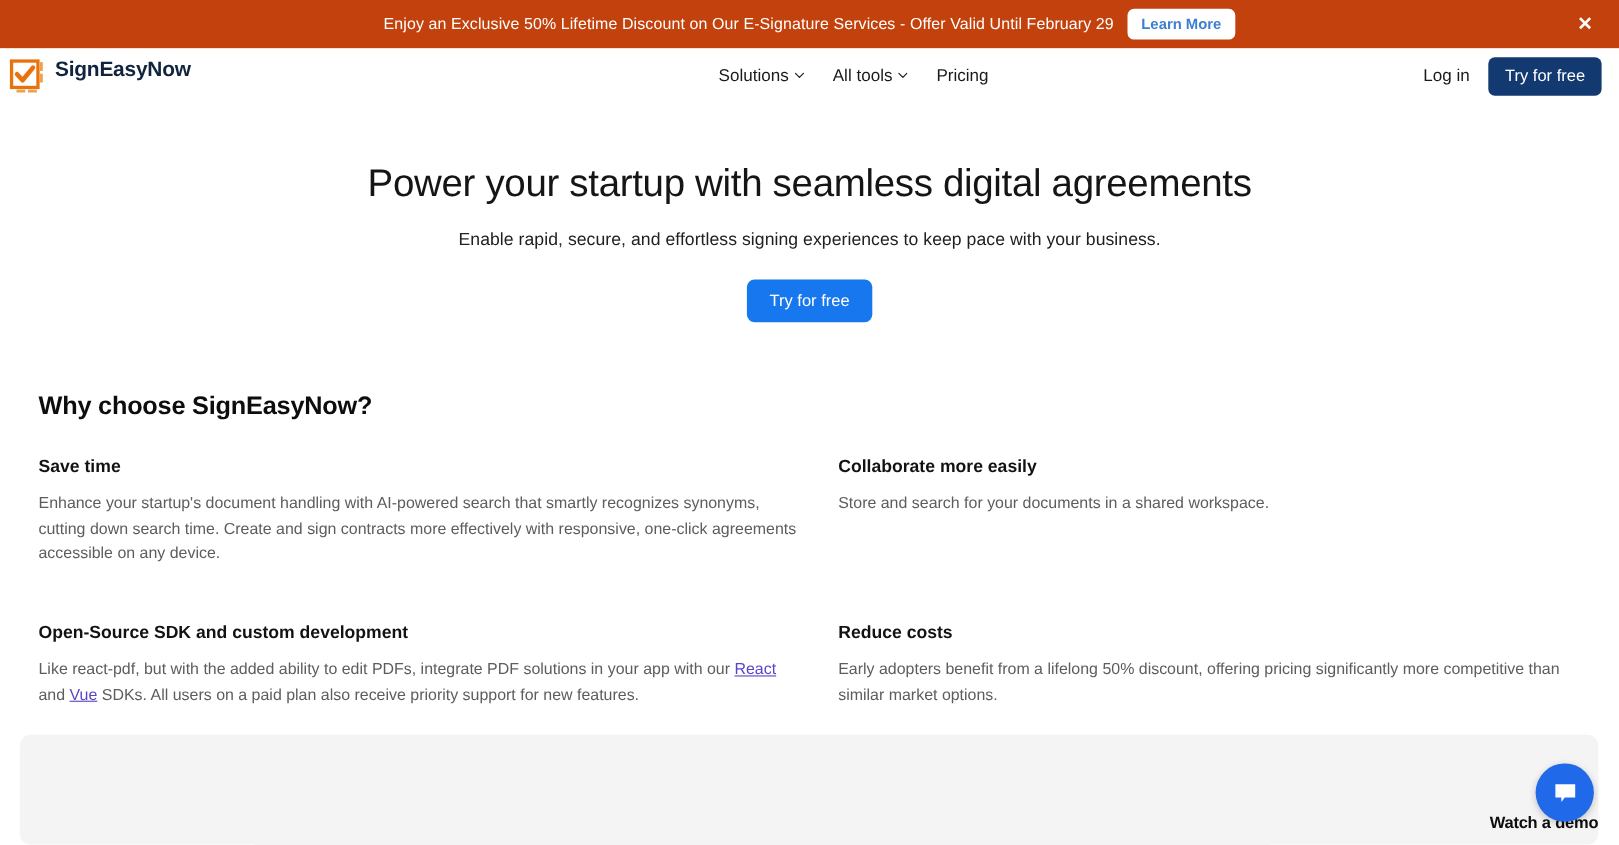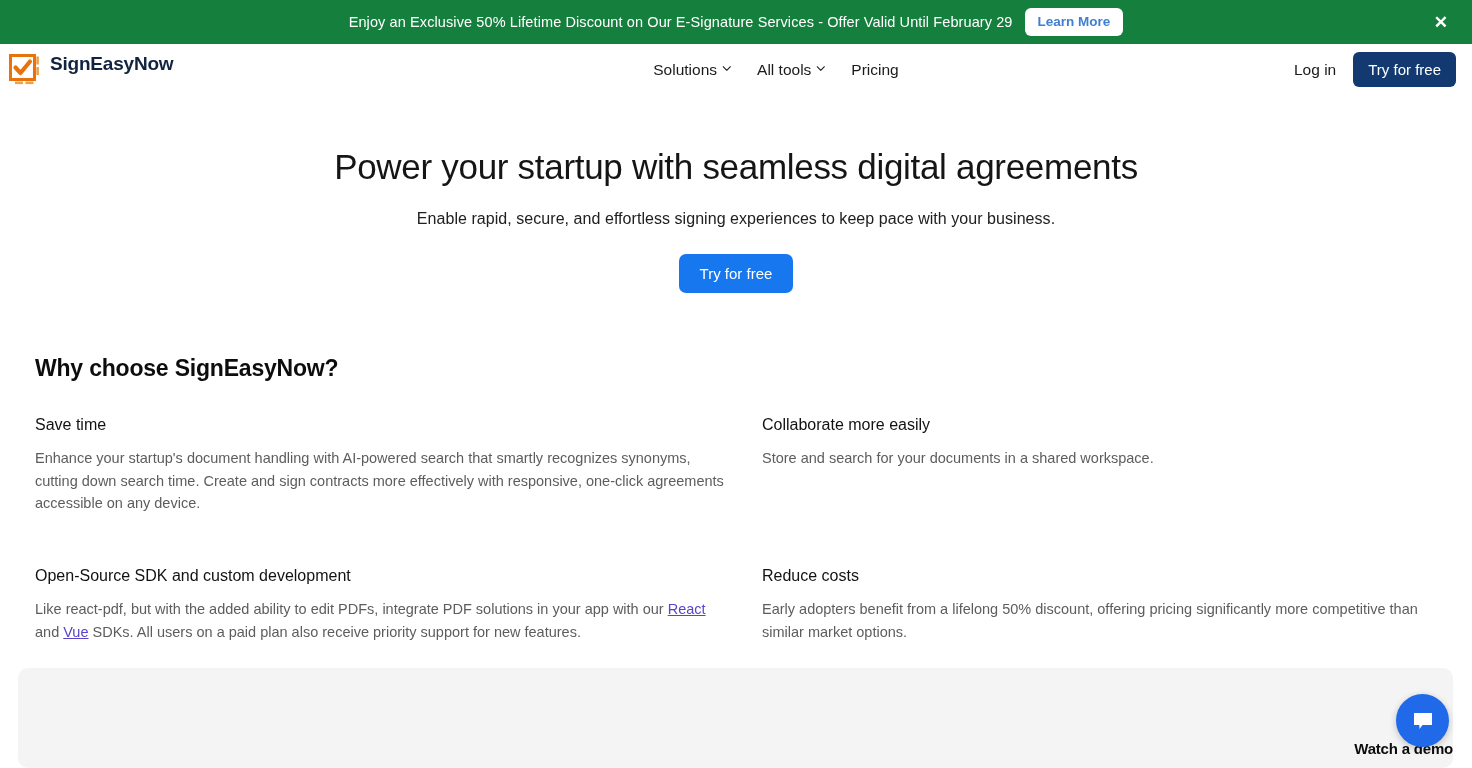--- a/index.html
+++ b/index.html
@@ -14,21 +14,21 @@
     font-family: "Liberation Sans", sans-serif;
     background: #ffffff;
     color: #111111;
     -webkit-font-smoothing: antialiased;
   }
 
   
   .promo-banner {
     position: relative;
     height: 44px;
-    background: #15803d;
+    background: #c2410c;
     display: flex;
     align-items: center;
     justify-content: center;
     gap: 12px;
     padding: 0 44px;
   }
   .promo-text {
     color: #ffffff;
     font-size: 14.5px;
     letter-spacing: 0.1px;
@@ -184,21 +184,21 @@
     letter-spacing: -0.2px;
   }
   .features-grid {
     margin-top: 34px;
     display: grid;
     grid-template-columns: 727px 1fr;
     row-gap: 53px;
   }
   .feature-title {
     font-size: 16px;
-    font-weight: 400;
+    font-weight: 700;
     color: #121212;
     margin-bottom: 13px;
   }
   .feature-body {
     font-size: 14.5px;
     line-height: 22.4px;
     color: #5d5d5d;
     max-width: 690px;
   }
   .feature-body a {

